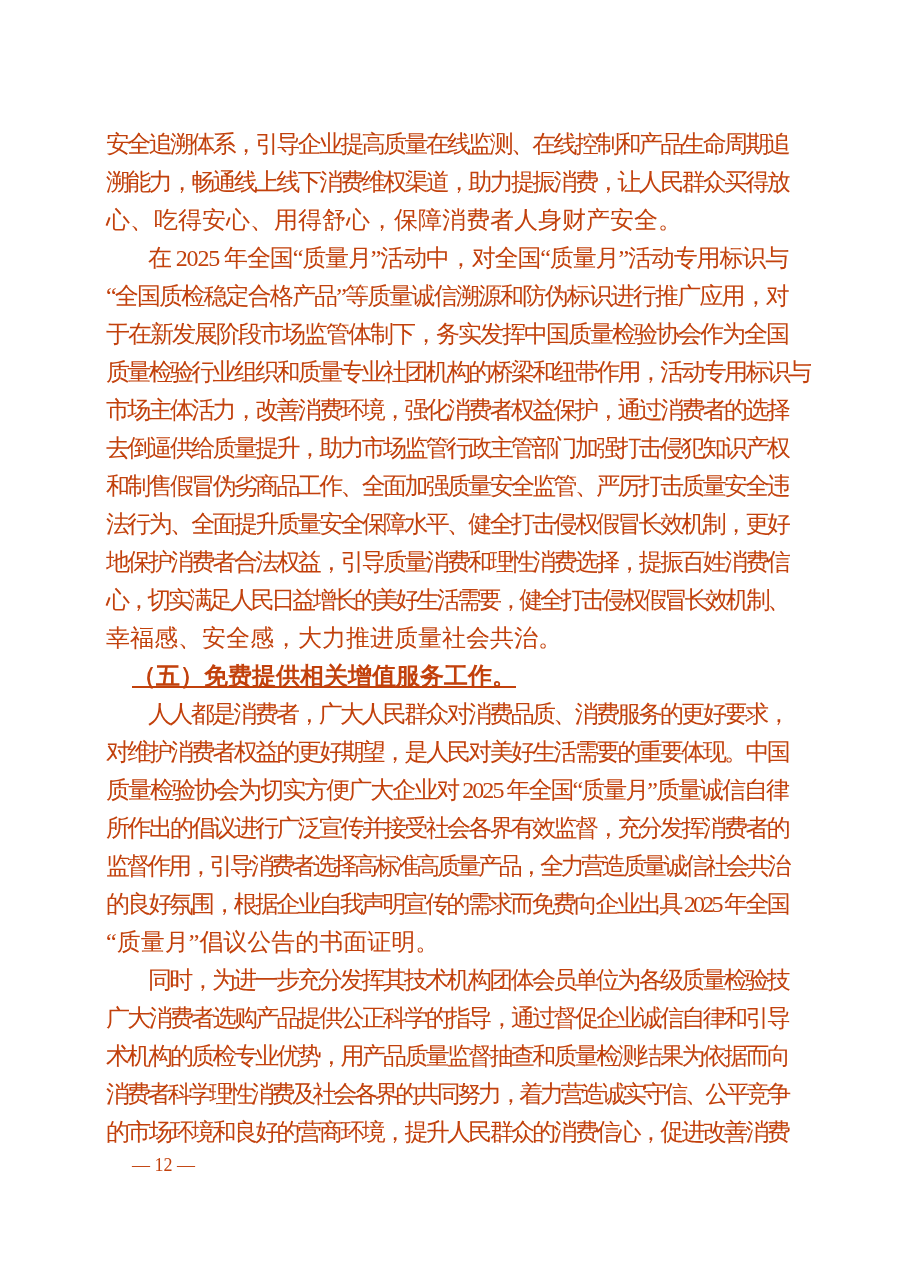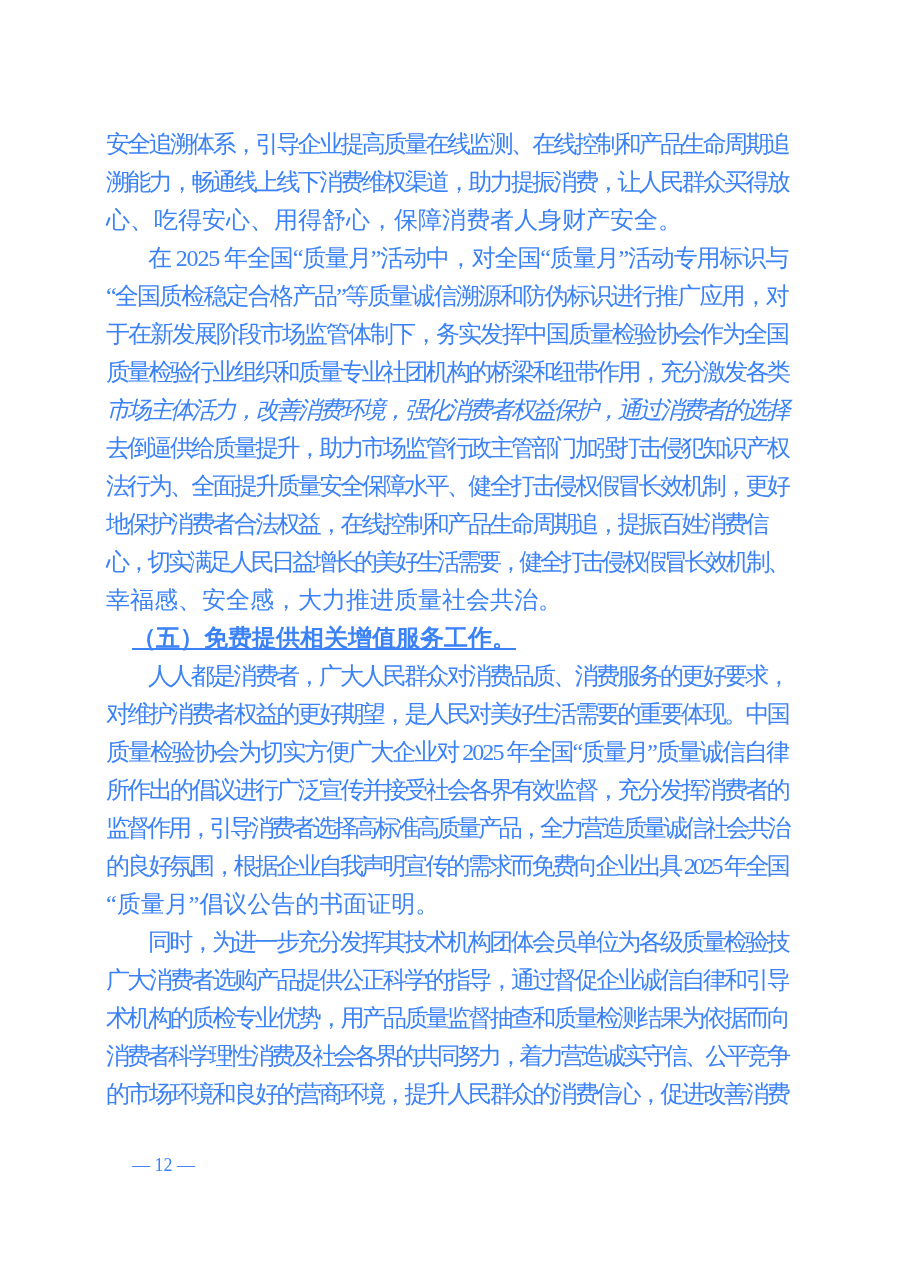--- a/index.html
+++ b/index.html
@@ -2,21 +2,21 @@
 <html lang="zh"><head>
 <meta charset="utf-8">
 <style>
   html, body { margin: 0; padding: 0; background: #e8e8e8; }
   .page {
     position: relative;
     width: 900px;
     height: 1273px;
     margin: 0 auto;
     background: #ffffff;
-    color: #3b82f6;
+    color: #c2410c;
     font-family: "Liberation Serif", "DejaVu Serif", serif;
     overflow: hidden;
   }
   .text-column {
     position: absolute;
     left: 106px;
     top: 125px;
     width: 682px;
   }
   .para { margin: 0; padding: 0; }
@@ -46,25 +46,26 @@
   <div class="text-column" id="text-column">
       <div class="para">
         <div class="line"><span class="t" style="letter-spacing: -2.6875px;">安全追溯体系，引导企业提高质量在线监测、在线控制和产品生命周期追</span></div>
         <div class="line"><span class="t" style="letter-spacing: -2.6875px;">溯能力，畅通线上线下消费维权渠道，助力提振消费，让人民群众买得放</span></div>
         <div class="line"><span class="t">心、吃得安心、用得舒心，保障消费者人身财产安全。</span></div>
       </div>
       <div class="para">
         <div class="line" style="text-indent: 42px;"><span class="t" style="letter-spacing: -1.13557px; margin-top: 27px;">在 2025 年全国“质量月”活动中，对全国“质量月”活动专用标识与</span></div>
         <div class="line"><span class="t" style="letter-spacing: -1.85352px;">“全国质检稳定合格产品”等质量诚信溯源和防伪标识进行推广应用，对</span></div>
         <div class="line"><span class="t" style="letter-spacing: -2px;">于在新发展阶段市场监管体制下，务实发挥中国质量检验协会作为全国</span></div>
-        <div class="line"><span class="t" style="letter-spacing: -2.6875px;">质量检验行业组织和质量专业社团机构的桥梁和纽带作用，充分激发各类</span></div>
-        <div class="line"><span class="t" style="letter-spacing: -2.6875px; font-style: italic;">市场主体活力，改善消费环境，强化消费者权益保护，通过消费者的选择</span></div>
+        <div class="line"><span class="t" style="letter-spacing: -2.6875px;">质量检验行业组织和质量专业社团机构的桥梁和纽带作用，活动专用标识与</span></div>
+        <div class="line"><span class="t" style="letter-spacing: -2.6875px;">市场主体活力，改善消费环境，强化消费者权益保护，通过消费者的选择</span></div>
         <div class="line"><span class="t" style="letter-spacing: -2.6875px;">去倒逼供给质量提升，助力市场监管行政主管部门加强打击侵犯知识产权</span></div>
+        <div class="line"><span class="t" style="letter-spacing: -2.6875px;">和制售假冒伪劣商品工作、全面加强质量安全监管、严厉打击质量安全违</span></div>
         <div class="line"><span class="t" style="letter-spacing: -2.6875px;">法行为、全面提升质量安全保障水平、健全打击侵权假冒长效机制，更好</span></div>
-        <div class="line"><span class="t" style="letter-spacing: -2.6875px;">地保护消费者合法权益，在线控制和产品生命周期追，提振百姓消费信</span></div>
+        <div class="line"><span class="t" style="letter-spacing: -2.6875px;">地保护消费者合法权益，引导质量消费和理性消费选择，提振百姓消费信</span></div>
         <div class="line"><span class="t" style="letter-spacing: -3.33333px;">心，切实满足人民日益增长的美好生活需要，健全打击侵权假冒长效机制、</span></div>
         <div class="line"><span class="t">幸福感、安全感，大力推进质量社会共治。</span></div>
       </div>
       <div class="para">
         <div class="line heading" style="text-indent: 26px; text-decoration: underline;"><span class="t">（五）免费提供相关增值服务工作。</span></div>
       </div>
       <div class="para">
         <div class="line" style="text-indent: 42px;"><span class="t" style="letter-spacing: -2.66667px;">人人都是消费者，广大人民群众对消费品质、消费服务的更好要求，</span></div>
         <div class="line"><span class="t" style="letter-spacing: -2.6875px; margin-top: 21px;">对维护消费者权益的更好期望，是人民对美好生活需要的重要体现。中国</span></div>
         <div class="line"><span class="t" style="letter-spacing: -1.9809px;">质量检验协会为切实方便广大企业对 2025 年全国“质量月”质量诚信自律</span></div>

